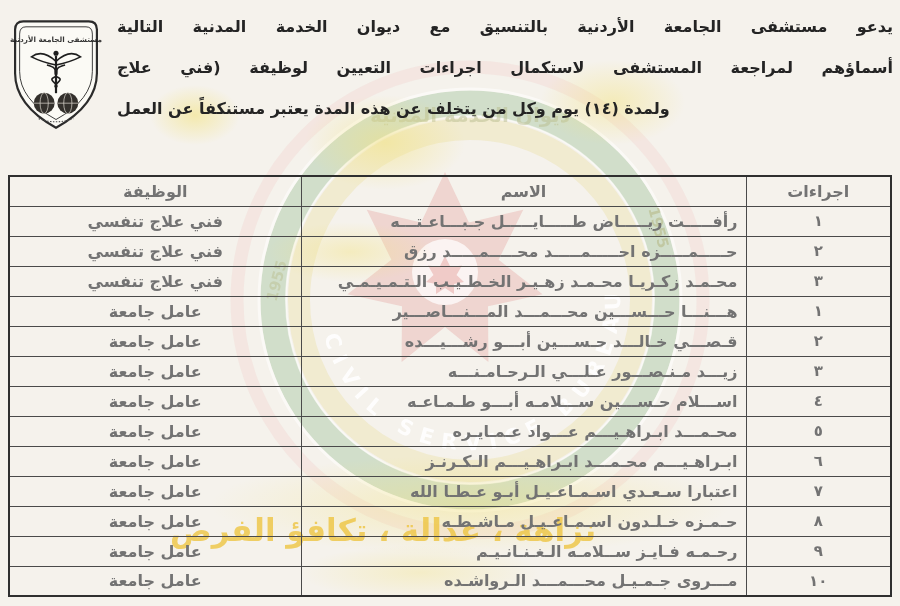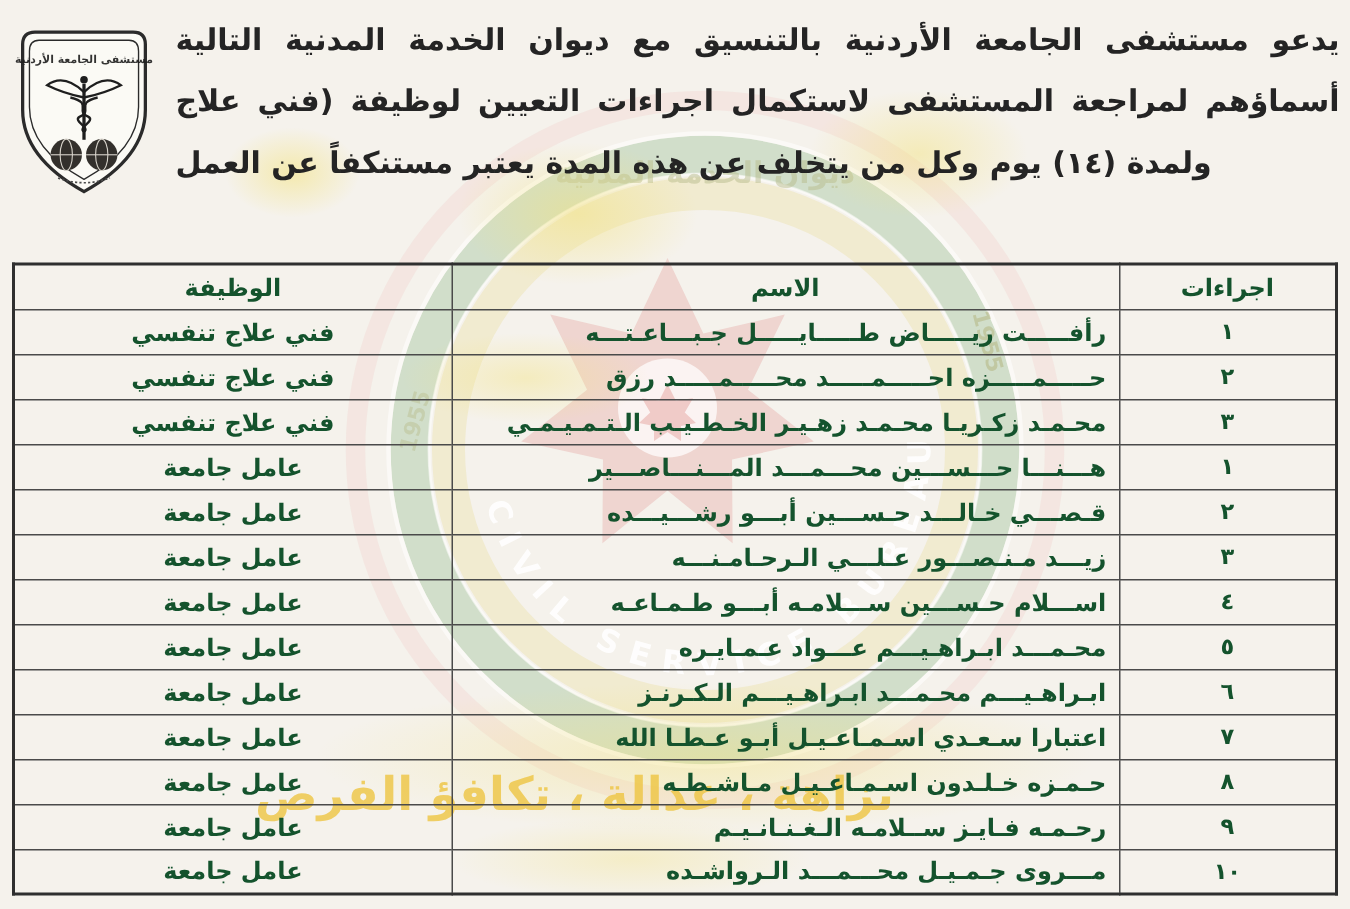--- a/index.html
+++ b/index.html
@@ -15,33 +15,33 @@
   .wm-motto {
     position:absolute; left:168px; top:512px; width:430px;
     font-size:31px; font-weight:bold; color:#eec43e; opacity:.78;
     direction:rtl; text-align:center; letter-spacing:1px; white-space:nowrap;
   }
   
   .content { position:absolute; inset:0; z-index:1; }
   .logo { position:absolute; left:6px; top:12px; }
   .header-block {
     position:absolute; top:6px; right:7px; left:117px;
-    direction:rtl; font-weight:bold; font-size:20px; color:#242424;
+    direction:rtl; font-weight:bold; font-size:16px; color:#242424;
   }
   .header-line { height:41px; line-height:41px; text-align:justify; text-align-last:justify; white-space:nowrap; }
   .header-line.last { text-align:left; text-align-last:left; }
   table.roster {
     position:absolute; top:175px; left:8px; width:882px;
     border-collapse:collapse; table-layout:fixed;
     direction:rtl; background:transparent;
     border:2px solid #2f2f2f;
   }
   table.roster th, table.roster td {
     border:1px solid #4a4a4a; height:30px; padding:0 8px;
-    font-weight:bold; color:#14532d; background:transparent;
+    font-weight:bold; color:#737373; background:transparent;
     overflow:hidden; white-space:nowrap;
   }
   col.c-order { width:145px; }
   col.c-name  { width:445px; }
   col.c-job   { width:292px; }
   th { font-size:16px; text-align:center; }
   td.cell-order { font-size:15px; text-align:center; }
   td.cell-name  { font-size:16px; text-align:right; }
   td.cell-job   { font-size:16px; text-align:center; }
 </style>

